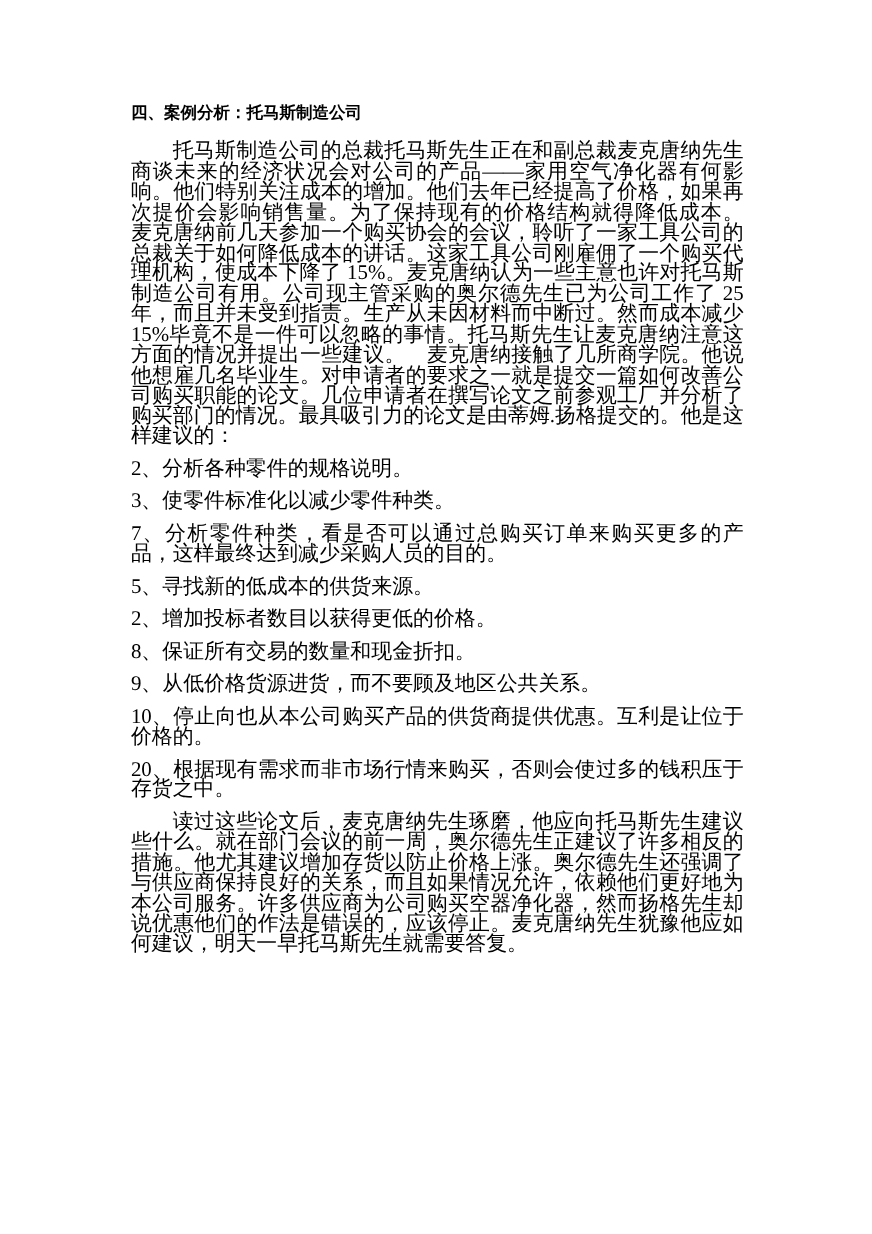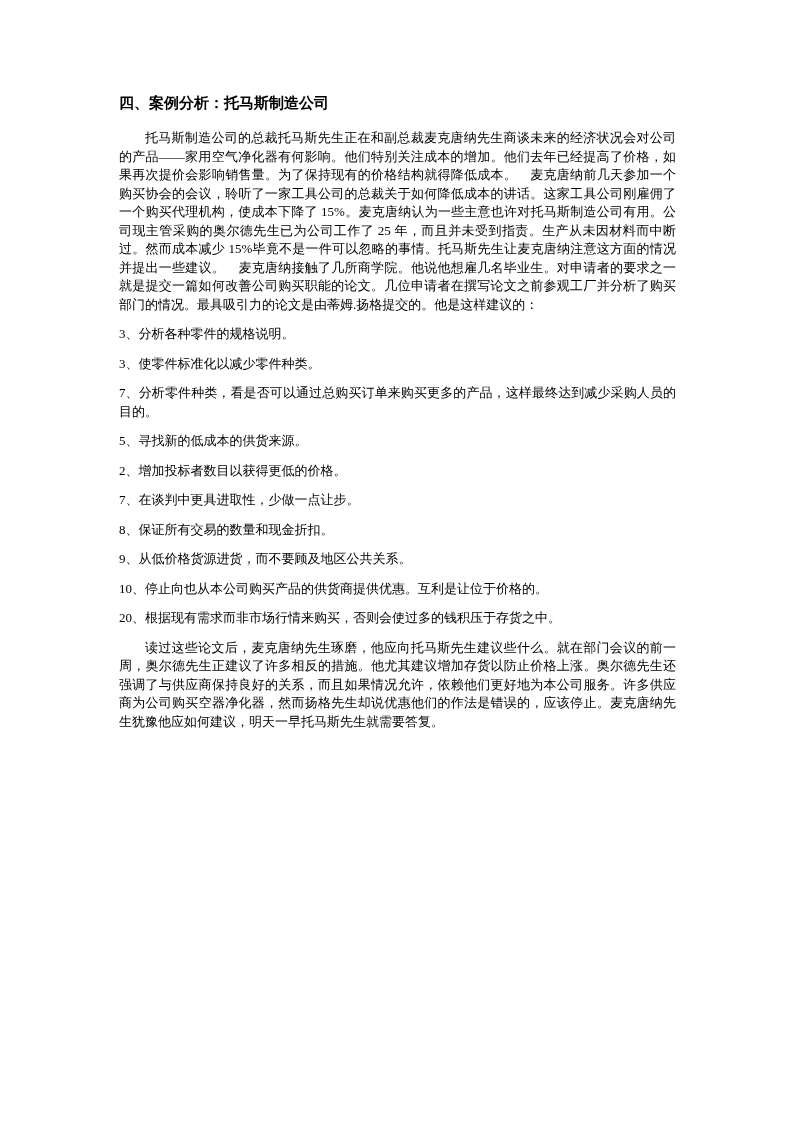--- a/index.html
+++ b/index.html
@@ -19,44 +19,43 @@
     color: #000000;
     overflow: hidden;
   }
   .doc-title {
     font-size: 15px;
     font-weight: bold;
     margin: 0 0 16px 0;
     line-height: 19px;
   }
   .para {
-    font-size: 13px;
+    font-size: 19px;
     line-height: 18.5px;
     margin: 0 0 11px 0;
     text-align: justify;
     word-break: break-all;
   }
   .para.indent {
     text-indent: 2em;
   }
 </style>
 </head>
 <body>
 
 <div class="page">
   <h1 class="doc-title">四、案例分析：托马斯制造公司</h1>
 
   <p class="para indent">托马斯制造公司的总裁托马斯先生正在和副总裁麦克唐纳先生商谈未来的经济状况会对公司的产品——家用空气净化器有何影响。他们特别关注成本的增加。他们去年已经提高了价格，如果再次提价会影响销售量。为了保持现有的价格结构就得降低成本。　麦克唐纳前几天参加一个购买协会的会议，聆听了一家工具公司的总裁关于如何降低成本的讲话。这家工具公司刚雇佣了一个购买代理机构，使成本下降了 15%。麦克唐纳认为一些主意也许对托马斯制造公司有用。公司现主管采购的奥尔德先生已为公司工作了 25 年，而且并未受到指责。生产从未因材料而中断过。然而成本减少 15%毕竟不是一件可以忽略的事情。托马斯先生让麦克唐纳注意这方面的情况并提出一些建议。　麦克唐纳接触了几所商学院。他说他想雇几名毕业生。对申请者的要求之一就是提交一篇如何改善公司购买职能的论文。几位申请者在撰写论文之前参观工厂并分析了购买部门的情况。最具吸引力的论文是由蒂姆.扬格提交的。他是这样建议的：</p>
 
-  <p class="para">3、分析各种零件的规格说明。</p>
+  <p class="para">2、分析各种零件的规格说明。</p>
   <p class="para">3、使零件标准化以减少零件种类。</p>
   <p class="para">7、分析零件种类，看是否可以通过总购买订单来购买更多的产品，这样最终达到减少采购人员的目的。</p>
   <p class="para">5、寻找新的低成本的供货来源。</p>
   <p class="para">2、增加投标者数目以获得更低的价格。</p>
-  <p class="para">7、在谈判中更具进取性，少做一点让步。</p>
   <p class="para">8、保证所有交易的数量和现金折扣。</p>
   <p class="para">9、从低价格货源进货，而不要顾及地区公共关系。</p>
   <p class="para">10、停止向也从本公司购买产品的供货商提供优惠。互利是让位于价格的。</p>
   <p class="para">20、根据现有需求而非市场行情来购买，否则会使过多的钱积压于存货之中。</p>
 
   <p class="para indent">读过这些论文后，麦克唐纳先生琢磨，他应向托马斯先生建议些什么。就在部门会议的前一周，奥尔德先生正建议了许多相反的措施。他尤其建议增加存货以防止价格上涨。奥尔德先生还强调了与供应商保持良好的关系，而且如果情况允许，依赖他们更好地为本公司服务。许多供应商为公司购买空器净化器，然而扬格先生却说优惠他们的作法是错误的，应该停止。麦克唐纳先生犹豫他应如何建议，明天一早托马斯先生就需要答复。</p>
 
 </div>
 
 </body></html>

